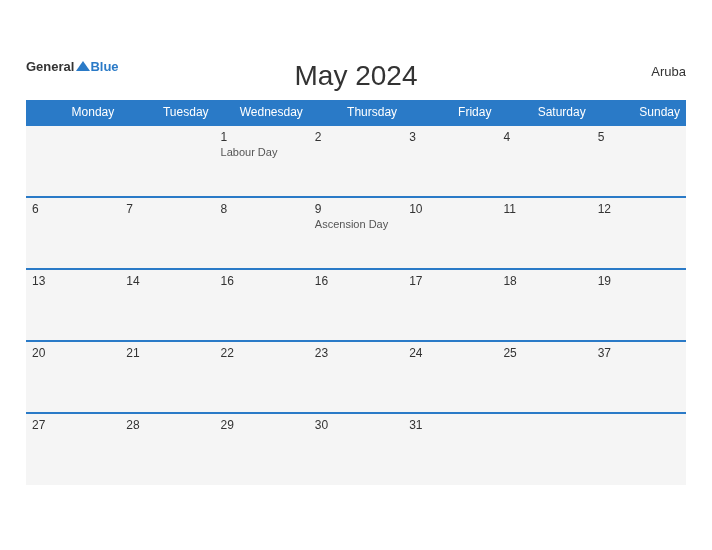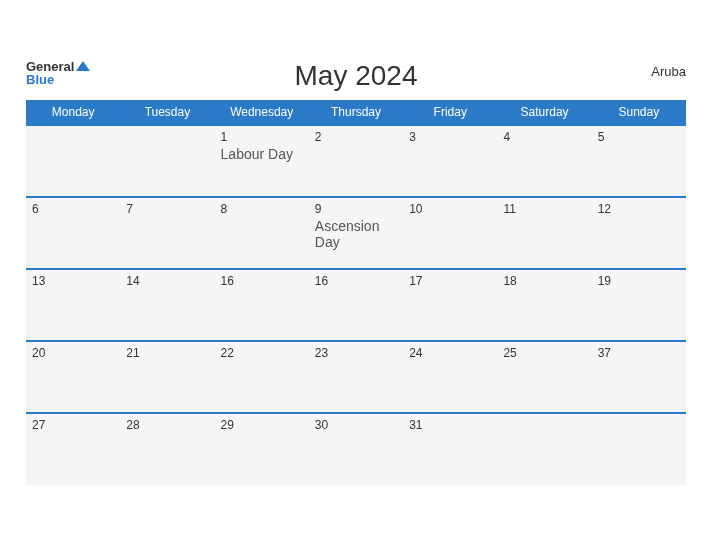--- a/index.html
+++ b/index.html
@@ -22,21 +22,20 @@
       align-items: center;
       justify-content: center;
       position: relative;
       margin-bottom: 8px;
     }
     .logo {
       position: absolute;
       left: 0;
       top: 0;
       display: flex;
-      flex-direction: column;
       line-height: 1;
     }
     .logo-general {
       font-size: 13px;
       font-weight: bold;
       color: #333;
     }
     .logo-blue {
       font-size: 13px;
       font-weight: bold;
@@ -72,21 +71,21 @@
       border-collapse: collapse;
     }
     thead tr {
       background: #2a7ac7;
     }
     thead th {
       color: #fff;
       font-size: 12px;
       font-weight: normal;
       padding: 5px 6px;
-      text-align: center;
+      text-align: right;
       border: none;
     }
     tbody tr {
       border-top: 2px solid #2a7ac7;
     }
     tbody td {
       vertical-align: top;
       width: 14.28%;
       height: 72px;
       padding: 4px 6px;
@@ -95,21 +94,21 @@
       color: #333;
       border-right: none;
       border-left: none;
     }
     .day-number {
       font-size: 12px;
       color: #333;
       display: block;
     }
     .holiday-name {
-      font-size: 14px;
+      font-size: 11px;
       color: #555;
       margin-top: 2px;
       display: block;
     }
     .empty-cell {
       background: #f5f5f5;
     }
   </style>
 </head>
 <body>

